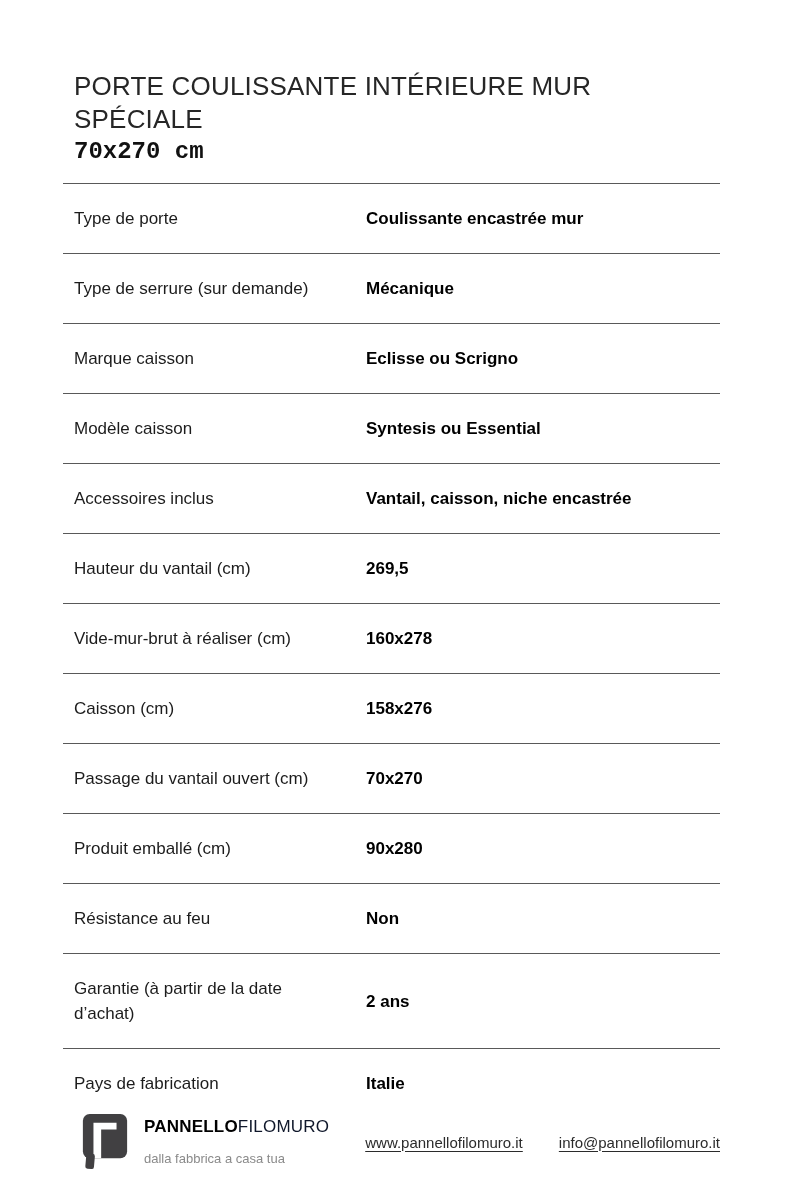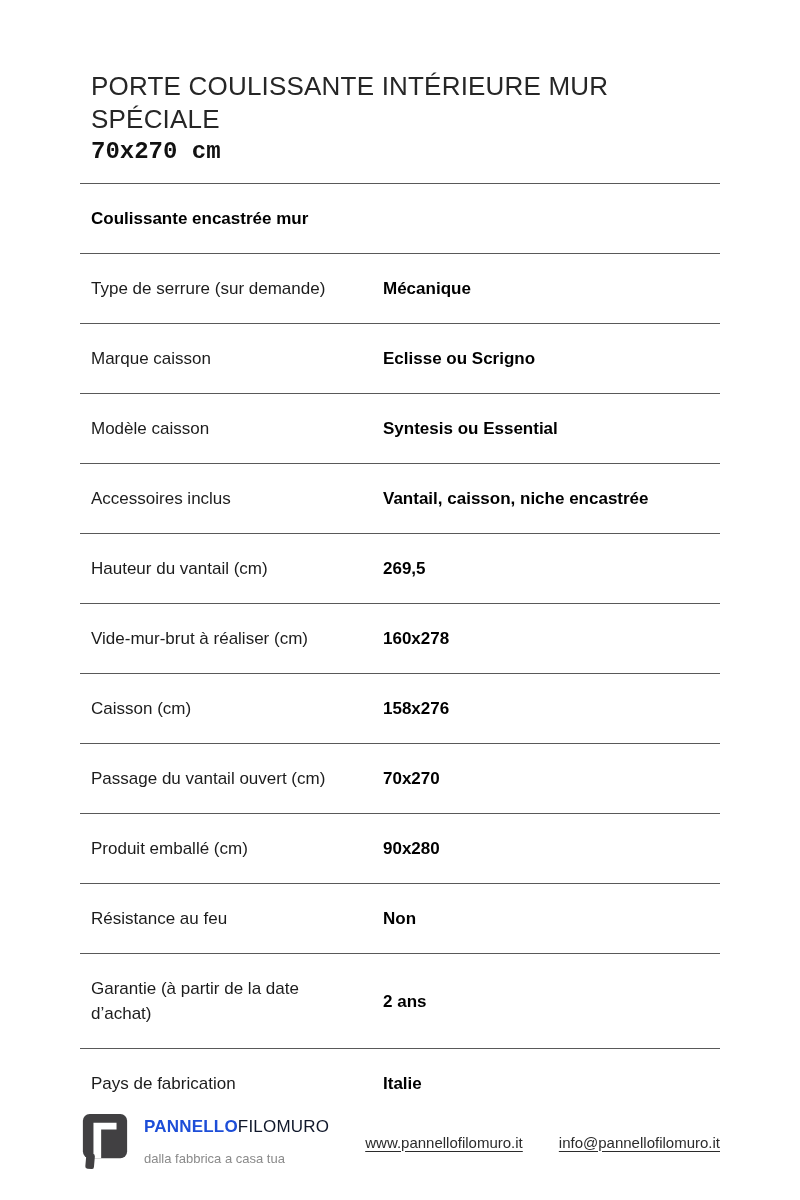--- a/index.html
+++ b/index.html
@@ -7,21 +7,21 @@
   body {
     width: 800px;
     height: 1200px;
     position: relative;
     font-family: "Liberation Sans", sans-serif;
     color: #1a1a1a;
     overflow: hidden;
   }
   .sheet {
     position: absolute;
-    left: 80px;
+    left: 63px;
     right: 80px;
     top: 0;
   }
 
   
   .title-block {
     padding: 70px 0 16px 11px;
     border-bottom: 1px solid #595959;
   }
   .title-line1 {
@@ -80,21 +80,21 @@
     align-items: center;
     gap: 14px;
   }
   .brand-logo { display: block; }
   .brand-text { line-height: 1.15; }
   .brand-name {
     font-size: 17px;
     letter-spacing: 0.2px;
     white-space: nowrap;
   }
-  .brand-name .bold { font-weight: 700; color: #1d4ed8; }
+  .brand-name .bold { font-weight: 700; color: #000000; }
   .brand-name .light { font-weight: 400; color: #0f172a; }
   .brand-tagline {
     font-size: 13px;
     color: #8a8a8a;
     margin-top: 16px;
     white-space: nowrap;
   }
   .footer-link {
     font-size: 15px;
     color: #2b2b2b;
@@ -108,20 +108,21 @@
 
 <div class="sheet">
 
   <div class="title-block">
     <div class="title-line1">PORTE COULISSANTE INTÉRIEURE MUR SPÉCIALE</div>
     <div class="title-line2">70x270 cm</div>
   </div>
 
   <div class="spec-table">
     <div class="spec-row">
+      <div class="spec-label">Type de porte</div>
       <div class="spec-value">Coulissante encastrée mur</div>
     </div>
     <div class="spec-row">
       <div class="spec-label">Type de serrure (sur demande)</div>
       <div class="spec-value">Mécanique</div>
     </div>
     <div class="spec-row">
       <div class="spec-label">Marque caisson</div>
       <div class="spec-value">Eclisse ou Scrigno</div>
     </div>

